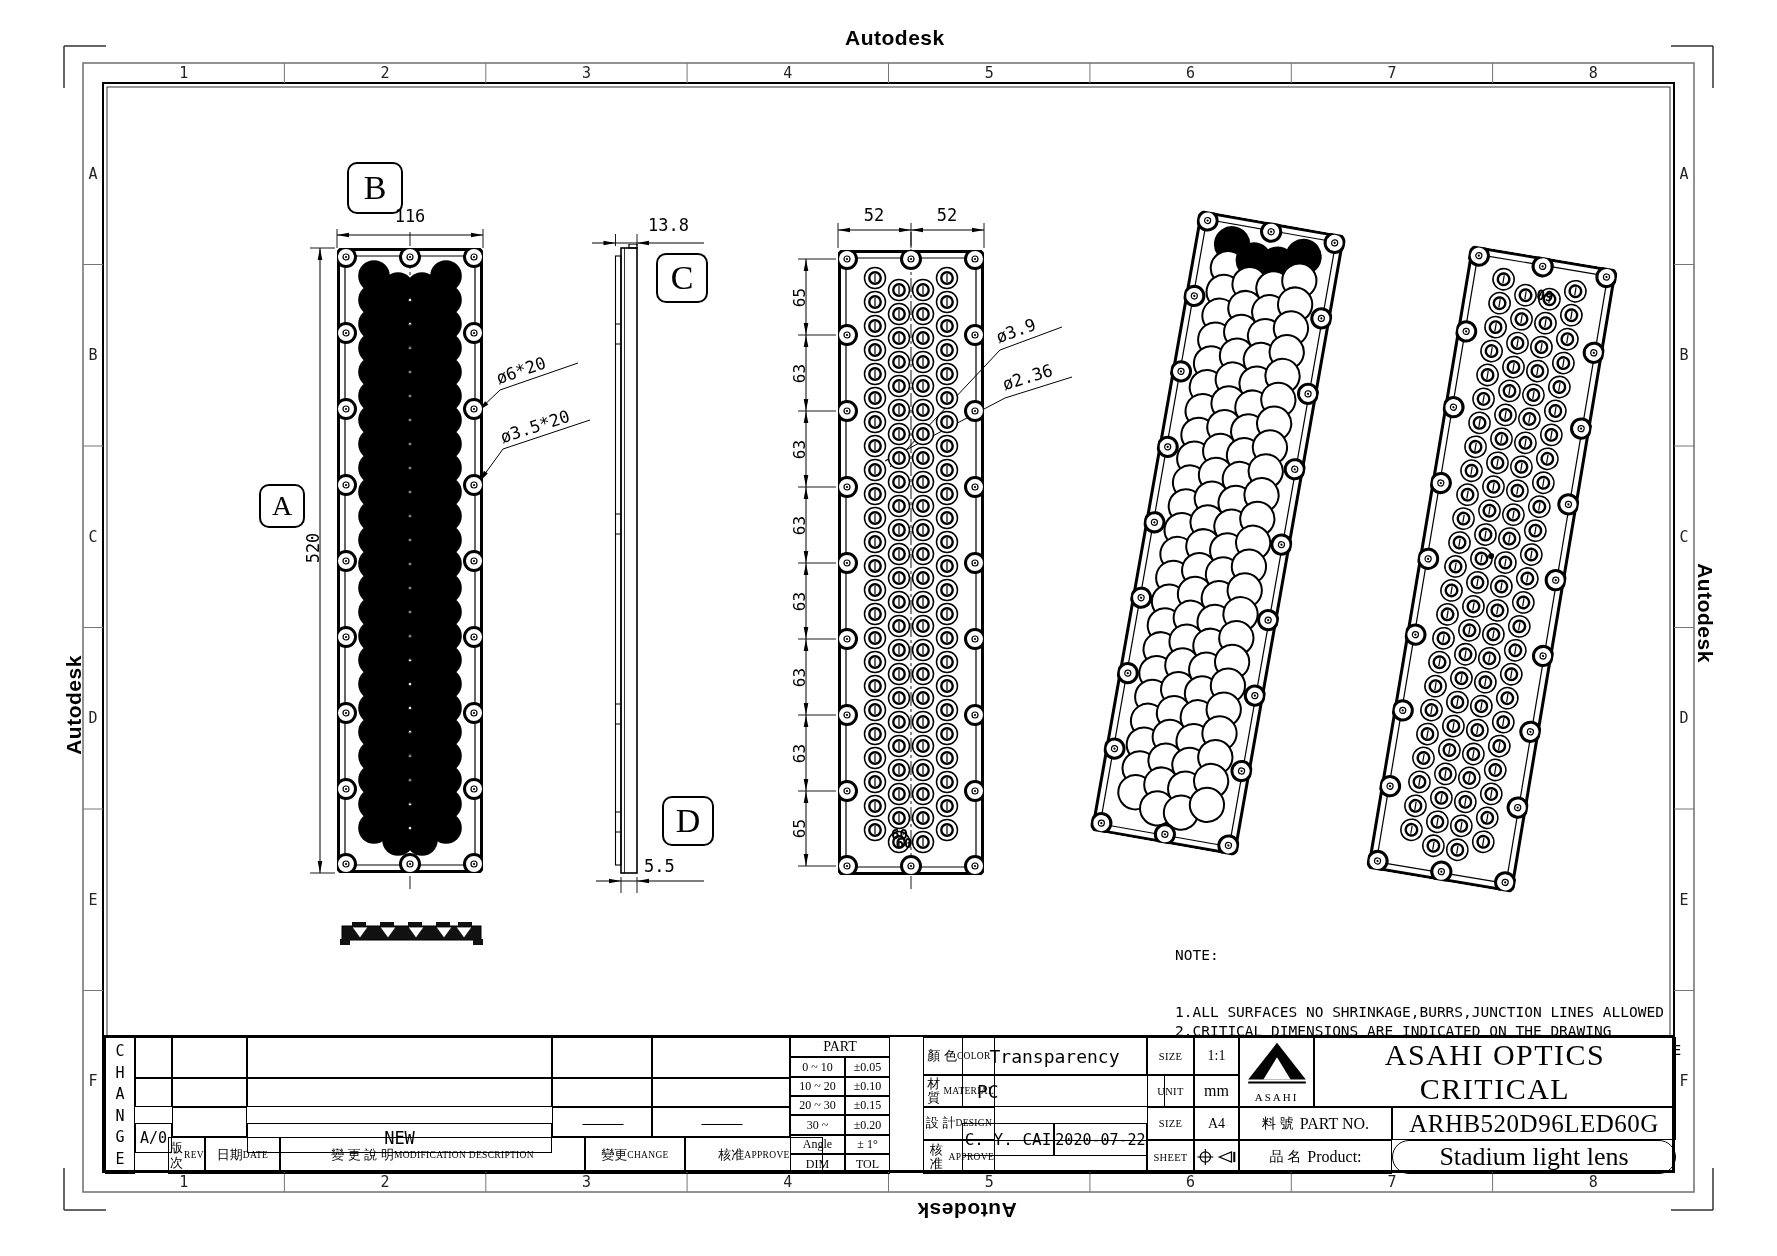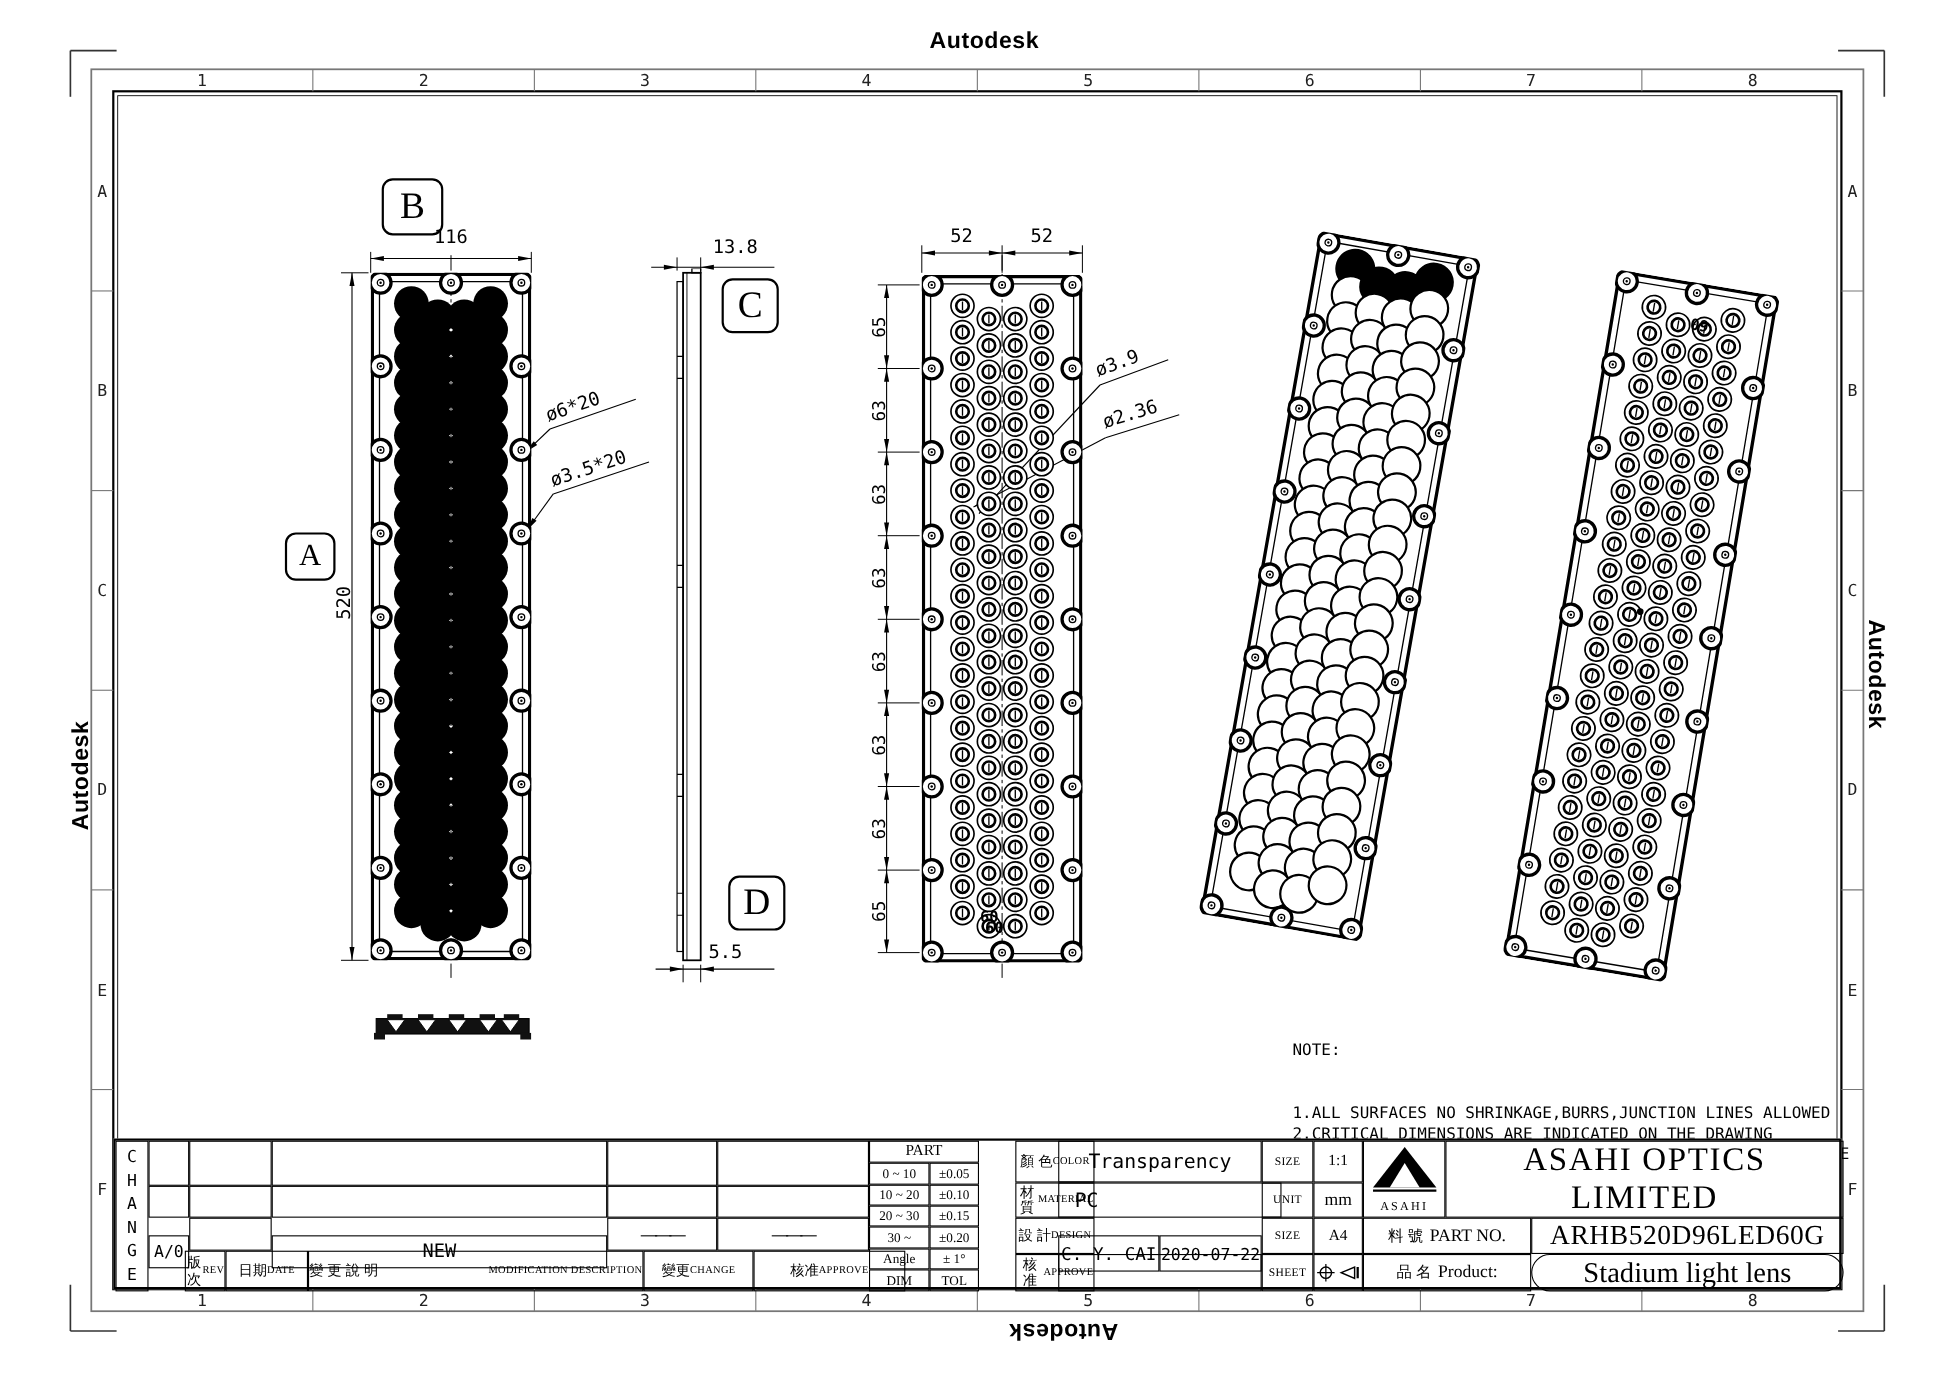--- a/index.html
+++ b/index.html
@@ -1311,21 +1311,21 @@
   <div class="cell dash" style="left:447px;top:70px;width:100px;height:30px;">———</div>
   <div class="cell dash" style="left:547px;top:70px;width:138px;height:30px;">———</div>
   <div class="cell bil" style="left:30px;top:100px;width:37px;height:37px;">
     <span class="zh">版次</span>
     <span class="en">REV</span>
   </div>
   <div class="cell bil" style="left:67px;top:100px;width:75px;height:37px;">
     <span class="zh">日期</span>
     <span class="en">DATE</span>
   </div>
-  <div class="cell bil" style="left:142px;top:100px;width:305px;height:37px;justify-content:space-between;">
+  <div class="cell bil" style="left:142px;top:100px;width:305px;height:37px;">
     <span class="zh">變 更 說 明</span>
     <span class="en">MODIFICATION DESCRIPTION</span>
   </div>
   <div class="cell bil" style="left:447px;top:100px;width:100px;height:37px;">
     <span class="zh">變更</span>
     <span class="en">CHANGE</span>
   </div>
   <div class="cell bil" style="left:547px;top:100px;width:138px;height:37px;">
     <span class="zh">核准</span>
     <span class="en">APPROVE</span>
@@ -1385,21 +1385,21 @@
   </div>
 
   <div class="cell" style="left:1134px;top:0;width:75px;height:70px;flex-direction:column;">
     <svg width="64" height="50" viewBox="0 0 80 62">
       <polygon points="40,2 4,48 76,48" fill="#000"></polygon>
       <polygon points="40,20 23,48 57,48" fill="#fff"></polygon>
       <line x1="4" y1="51.5" x2="76" y2="51.5" stroke="#000" stroke-width="2.5"></line>
     </svg>
     <span class="serif" style="font-size:11px;letter-spacing:2px;">ASAHI</span>
   </div>
-  <div class="cell" id="company" style="left:1209px;top:0;width:362px;height:70px;">ASAHI OPTICS LIMITED</div>
+  <div class="cell" id="company" style="left:1209px;top:0;width:362px;height:70px;">ASAHI OPTICS CRITICAL</div>
   <div class="cell pnlab" style="left:1134px;top:70px;width:153px;height:33px;">
     <span class="zh2">料 號</span>
     <span class="en2">PART NO.</span>
   </div>
   <div class="cell" id="pnval" style="left:1287px;top:70px;width:284px;height:33px;">ARHB520D96LED60G</div>
   <div class="cell pnlab" style="left:1134px;top:103px;width:153px;height:34px;">
     <span class="zh2">品 名</span>
     <span class="en2">Product:</span>
   </div>
   <div class="cell" id="pdval" style="left:1287px;top:103px;width:284px;height:34px;">Stadium light lens</div>

